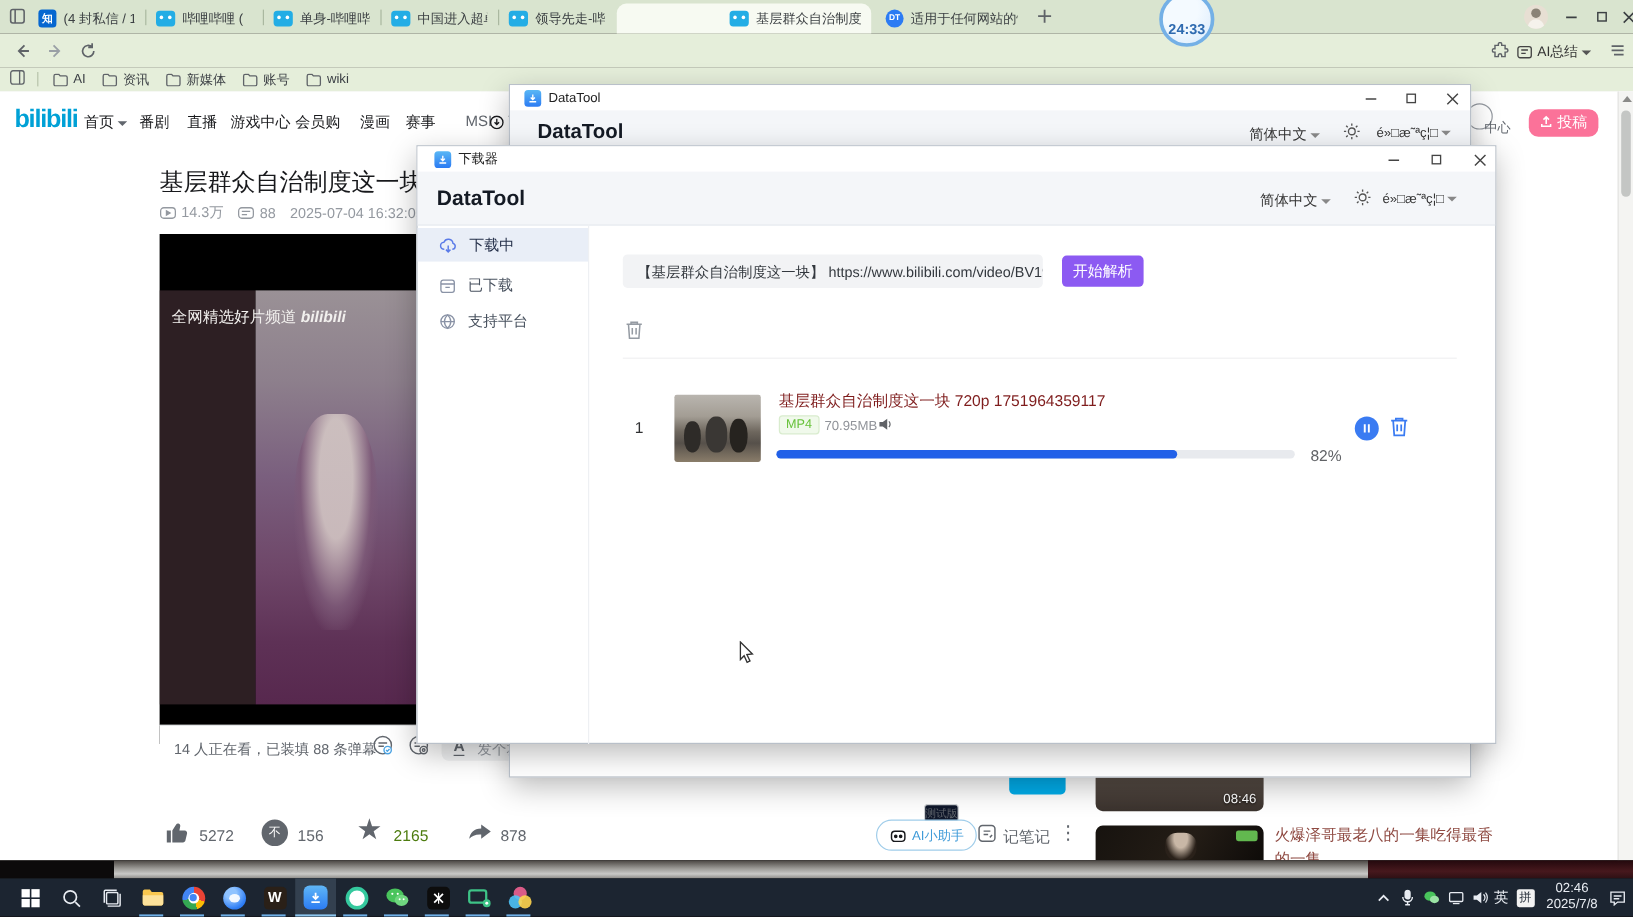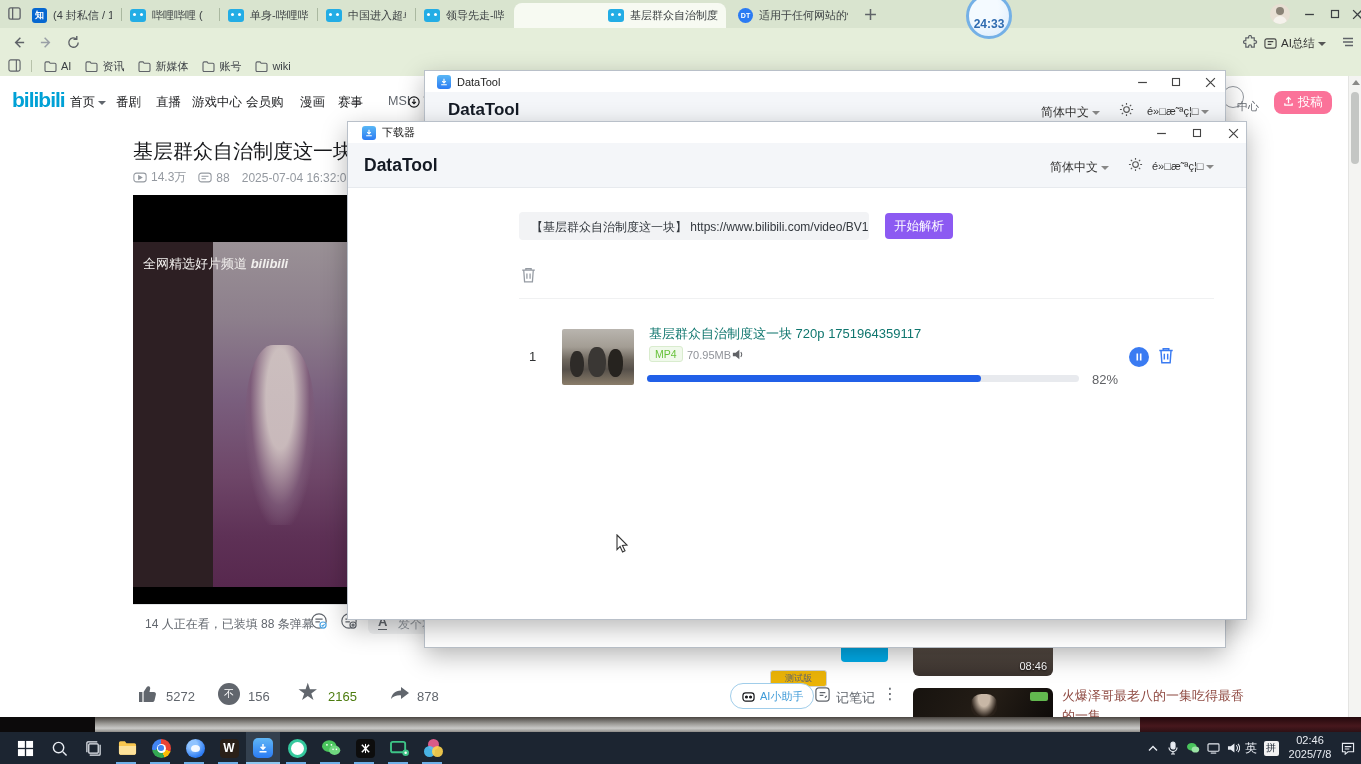--- a/index.html
+++ b/index.html
@@ -318,21 +318,21 @@
     <span class="abs" style="left:248px;top:613px;font-size:13px;color:#61666d;">156</span>
     <span class="abs" style="left:297px;top:604px;font-size:24px;color:#61666d;line-height:24px;">★</span>
     <span class="abs" style="left:328px;top:613px;font-size:13px;color:#4d7c0f;">2165</span>
     <span class="abs" style="left:388px;top:606px;">
       <svg width="24" height="24" viewBox="0 0 24 24" fill="#61666d">
           <path d="M13 5l8 6-8 6v-3.6c-4.5-.3-7.6 1-10 3.6.8-5 3.8-8.6 10-8.6z"></path>
         </svg>
     </span>
     <span class="abs" style="left:417px;top:613px;font-size:13px;color:#61666d;">878</span>
 
-    <span class="abs" style="left:770px;top:594px;padding:1px 14px;font-size:9px;color:#61666d;background:#eab308;border:1px solid #d0d3d6;border-radius:3px;">测试版</span>
+    <span class="abs" style="left:770px;top:594px;padding:1px 0;font-size:9px;color:#61666d;background:#0f172a;border:1px solid #d0d3d6;border-radius:3px;">测试版</span>
     <span class="abs" style="left:730px;top:607px;height:24px;padding:0 10px;border:1px solid #a0cdea;border-radius:13px;display:flex;align-items:center;background:#fff;">
       <svg width="15" height="13" viewBox="0 0 16 14" fill="none" stroke="#18191c" stroke-width="1.3">
           <rect x="2" y="3" width="12" height="9" rx="3"></rect>
           <path d="M8 3V1M5 0.8h6" stroke-width="0"></path>
           <circle cx="5.8" cy="7.5" r="1" fill="#18191c"></circle>
           <circle cx="10.2" cy="7.5" r="1" fill="#18191c"></circle>
         </svg>
       <span style="font-size:11px;color:#3f9bd8;margin-left:4px;">AI小助手</span>
     </span>
     <span class="abs" style="left:814px;top:610px;">
@@ -427,20 +427,43 @@
       <span class="abs" style="left:702px;top:16px;font-size:12px;color:#333;"><span>简体中文</span><span class="caret" style="border-top-color:#888;"></span></span>
       <span class="abs" style="left:780px;top:14px;">
         <svg width="15" height="15" viewBox="0 0 16 16" fill="none" stroke="#555" stroke-width="1.2">
             <circle cx="8" cy="8" r="3"></circle>
             <path d="M8 1v2M8 13v2M1 8h2M13 8h2M3 3l1.4 1.4M11.6 11.6L13 13M13 3l-1.4 1.4M4.4 11.6L3 13"></path>
           </svg>
       </span>
       <span class="abs" style="left:804px;top:17px;font-size:11px;color:#333;"><span>é»□æ˜ªç¦□</span><span class="caret" style="border-top-color:#888;"></span></span>
     </div>
 
+    <div class="abs" style="left:0;top:65px;width:142px;height:433px;border-right:1px solid #eef0f3;">
+      <div class="sideitem active" style="top:3px;">
+        <svg width="15" height="13" viewBox="0 0 16 14" fill="none" stroke="#5b7be8" stroke-width="1.3">
+            <path d="M4.5 10.5a3.2 3.2 0 0 1-.3-6.4 4.2 4.2 0 0 1 8.1 1.1 2.7 2.7 0 0 1-.6 5.3"></path>
+            <path d="M8 7v5.5M6 10.8L8 12.8l2-2"></path>
+          </svg>
+        <span>下载中</span>
+      </div>
+      <div class="sideitem" style="top:37px;">
+        <svg width="14" height="13" viewBox="0 0 15 14" fill="none" stroke="#8a93a6" stroke-width="1.2">
+            <rect x="1.5" y="1.5" width="12" height="11" rx="2"></rect>
+            <path d="M1.5 5h12M5.5 8h4"></path>
+          </svg>
+        <span>已下载</span>
+      </div>
+      <div class="sideitem" style="top:67px;">
+        <svg width="14" height="14" viewBox="0 0 15 15" fill="none" stroke="#8a93a6" stroke-width="1.2">
+            <circle cx="7.5" cy="7.5" r="6"></circle>
+            <path d="M1.5 7.5h12M7.5 1.5c3.8 3.6 3.8 8.4 0 12-3.8-3.6-3.8-8.4 0-12z"></path>
+          </svg>
+        <span>支持平台</span>
+      </div>
+    </div>
 
     <div class="abs" style="left:171px;top:90px;width:350px;height:28px;background:#f2f3f5;border-radius:4px;overflow:hidden;">
       <span class="abs" style="left:12px;top:7px;font-size:12px;color:#33383e;white-space:nowrap;">【基层群众自治制度这一块】 https://www.bilibili.com/video/BV19T3EzDE</span>
     </div>
     <span class="abs chip" style="left:537px;top:91px;width:68px;height:26px;background:#8c5af2;font-size:12.5px;line-height:26px;border-radius:4px;">开始解析</span>
 
     <span class="abs" style="left:172px;top:144px;">
       <svg width="17" height="18" viewBox="0 0 16 17" fill="none" stroke="#959ba3" stroke-width="1.2">
           <path d="M2 4h12M5.5 4V2.5h5V4M3.5 4l.8 11h7.4l.8-11M6.5 7v5M9.5 7v5"></path>
         </svg>
@@ -448,21 +471,21 @@
     <div class="abs" style="left:171px;top:176px;width:695px;height:1px;background:#f0f1f2;"></div>
 
     <div>
       <span class="abs" style="left:181px;top:227px;font-size:13px;color:#303133;">1</span>
       <div class="abs" style="left:214px;top:207px;width:72px;height:56px;border-radius:2px;overflow:hidden;
         background:linear-gradient(180deg,#b9b5af 0%,#a39d94 32%,#6e675e 55%,#56504a 72%,#8a7d6a 100%);">
         <span class="abs" style="left:8px;top:22px;width:14px;height:26px;border-radius:45%;background:#2e2b28;"></span>
         <span class="abs" style="left:26px;top:18px;width:18px;height:30px;border-radius:45%;background:#3a3734;"></span>
         <span class="abs" style="left:46px;top:20px;width:15px;height:28px;border-radius:45%;background:#26231f;"></span>
       </div>
-      <span class="abs" style="left:301px;top:203px;font-size:13px;color:#0f766e;">基层群众自治制度这一块 720p 1751964359117</span>
+      <span class="abs" style="left:301px;top:203px;font-size:13px;color:#7f1d1d;">基层群众自治制度这一块 720p 1751964359117</span>
       <span class="badge-mp4" style="left:301px;top:224px;">MP4</span>
       <span class="abs" style="left:339px;top:227px;font-size:11px;color:#909399;">70.95MB</span>
       <span class="abs" style="left:383px;top:225px;">
         <svg width="13" height="13" viewBox="0 0 14 14" fill="#606266">
             <path d="M2 5h3l4-3v10L5 9H2z"></path>
             <path d="M10.5 4.5a3.5 3.5 0 0 1 0 5" fill="none" stroke="#606266" stroke-width="1.1"></path>
           </svg>
       </span>
       <div class="dl-track" style="left:299px;top:253px;">
         <div class="dl-fill" style="width:77.3%"></div>

